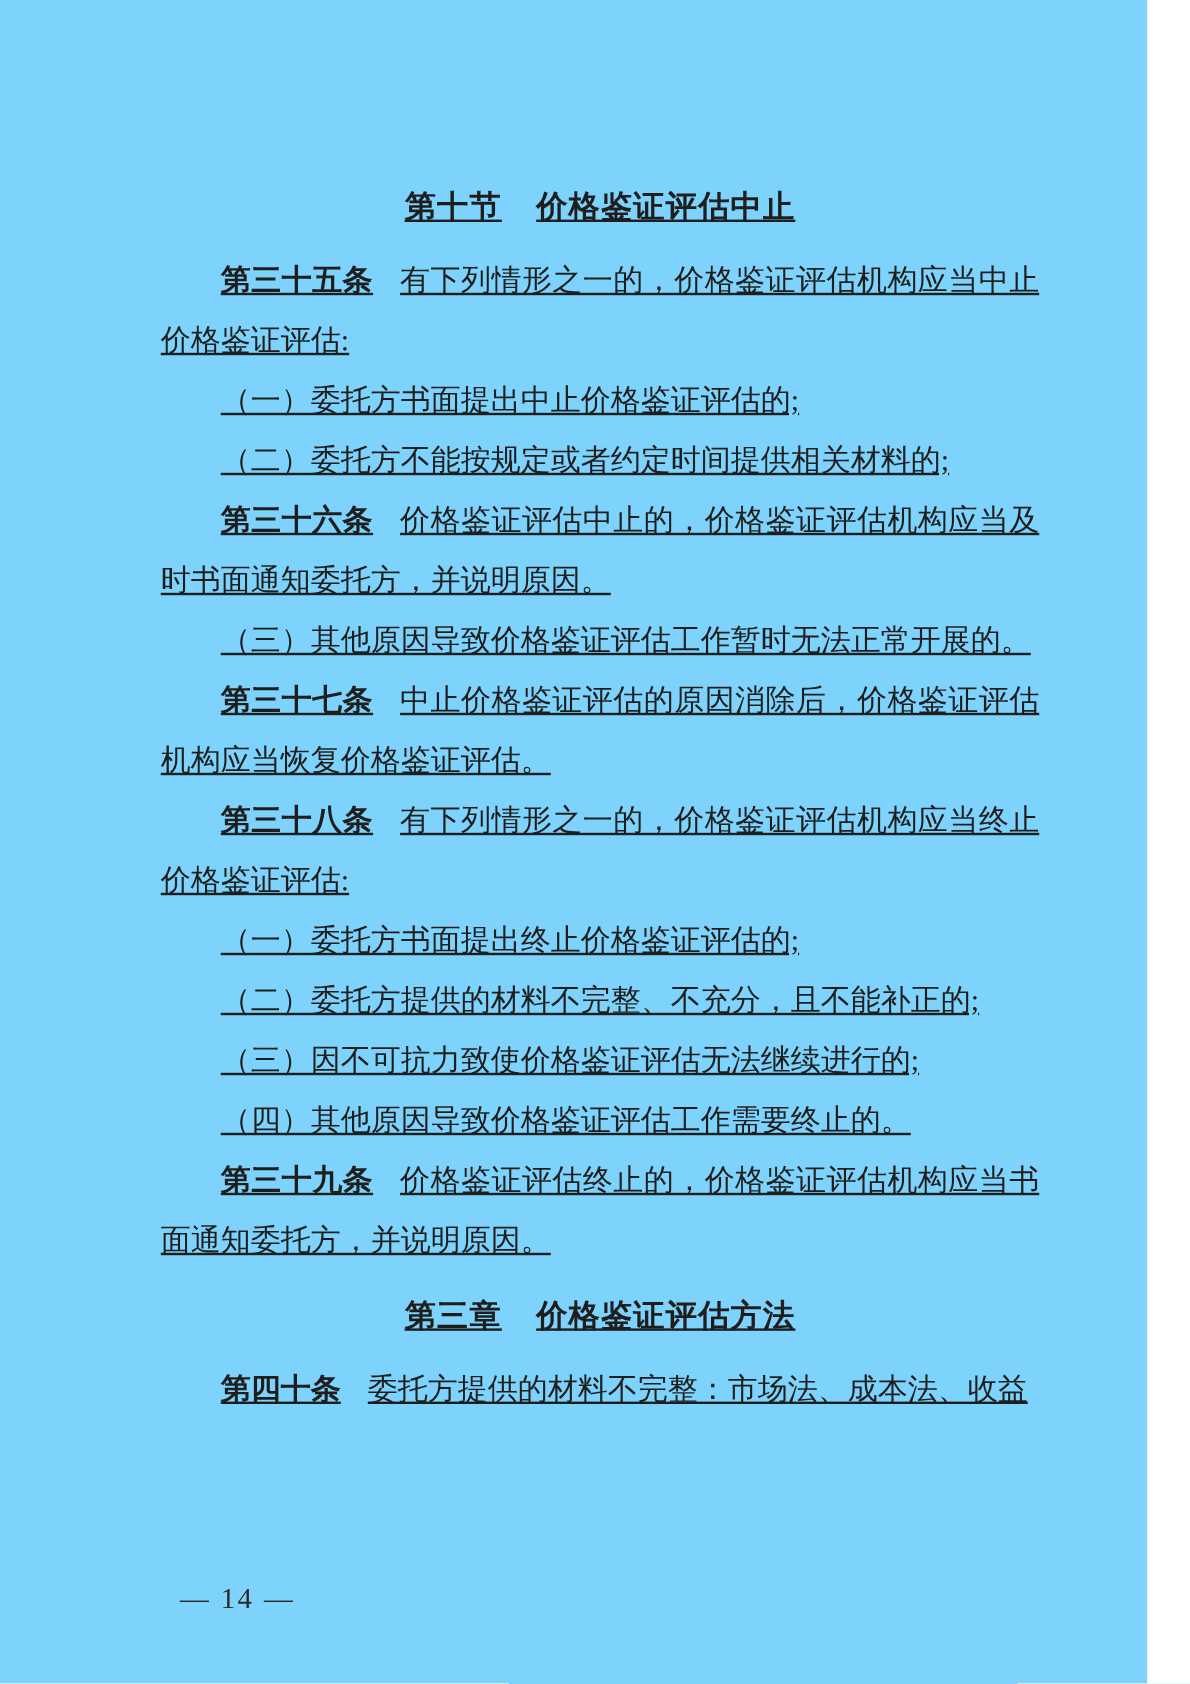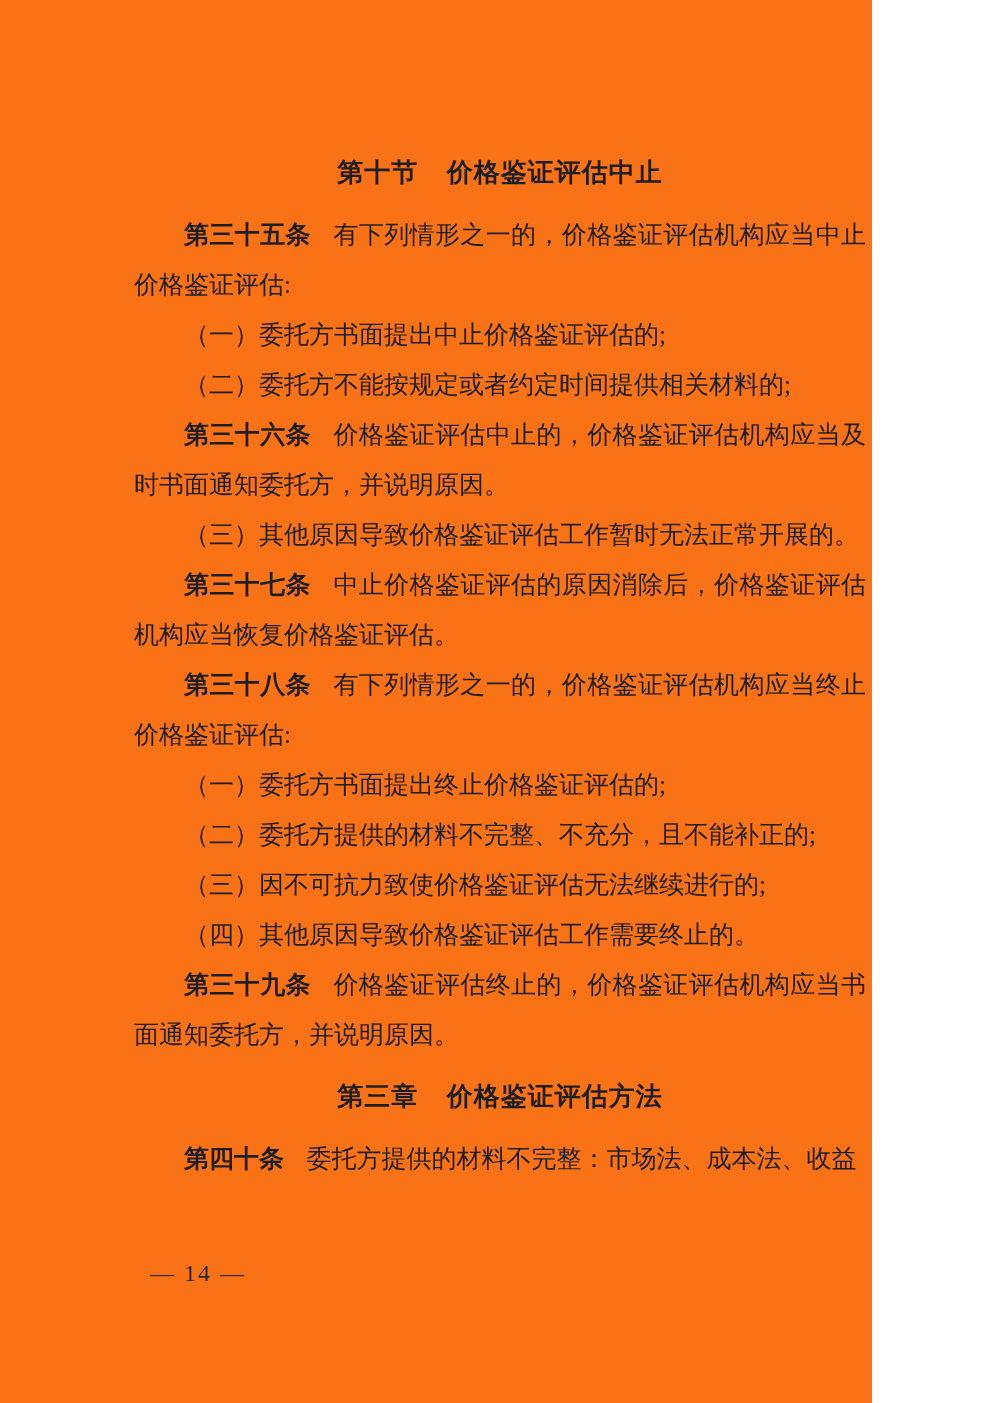--- a/index.html
+++ b/index.html
@@ -10,23 +10,24 @@
   body {
     width: 992px;
     height: 1403px;
     position: relative;
     font-family: "Liberation Serif", "DejaVu Serif", serif;
     color: #1e1e1e;
     overflow: hidden;
   }
   .doc-page {
     position: relative;
-    width: 872px;
+    width: 956px;
     height: 1403px;
-    background: #f97316;
+    background: #7dd3fc;
+    text-decoration: underline;
   }
   .doc-body {
     padding: 136px 0 0 134px;
     width: 732px;
   }
   .doc-heading {
     margin: 12px 0;
     line-height: 50px;
     font-size: 26px;
     font-weight: 700;
@@ -43,21 +44,21 @@
     text-align: justify;
     text-indent: 2em;
   }
   p.doc-para .article-number {
     font-weight: 700;
     margin-right: 0.9em;
   }
   .page-number {
     position: absolute;
     left: 150px;
-    top: 1260px;
+    top: 1320px;
     font-size: 24px;
     letter-spacing: 2px;
     color: #2a2a2a;
     white-space: pre;
   }
 </style>
 </head>
 <body>
 
 <div class="doc-page">

